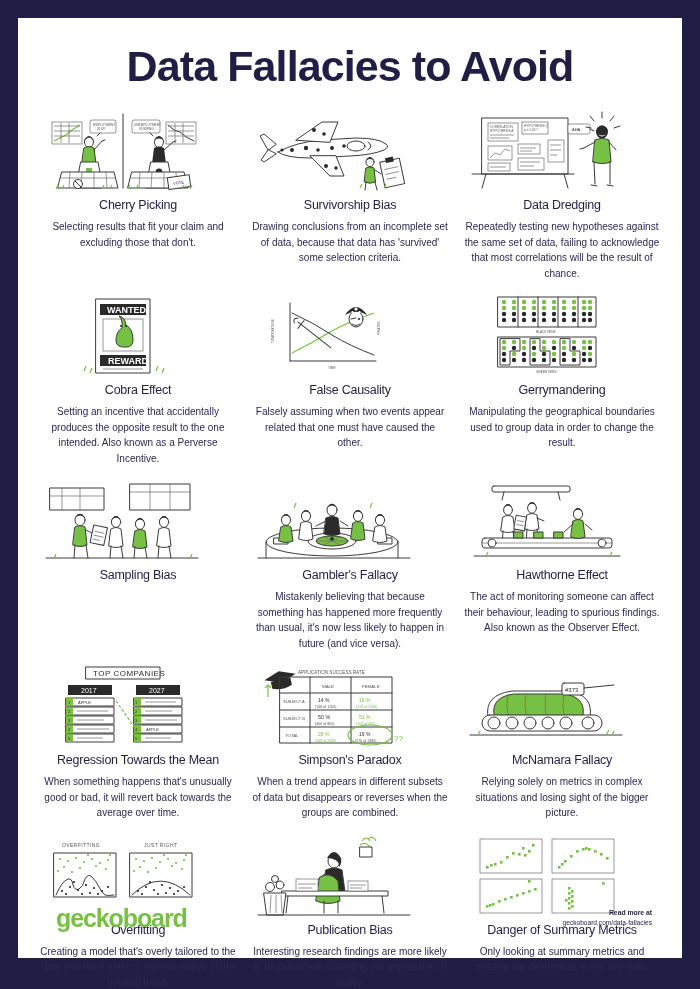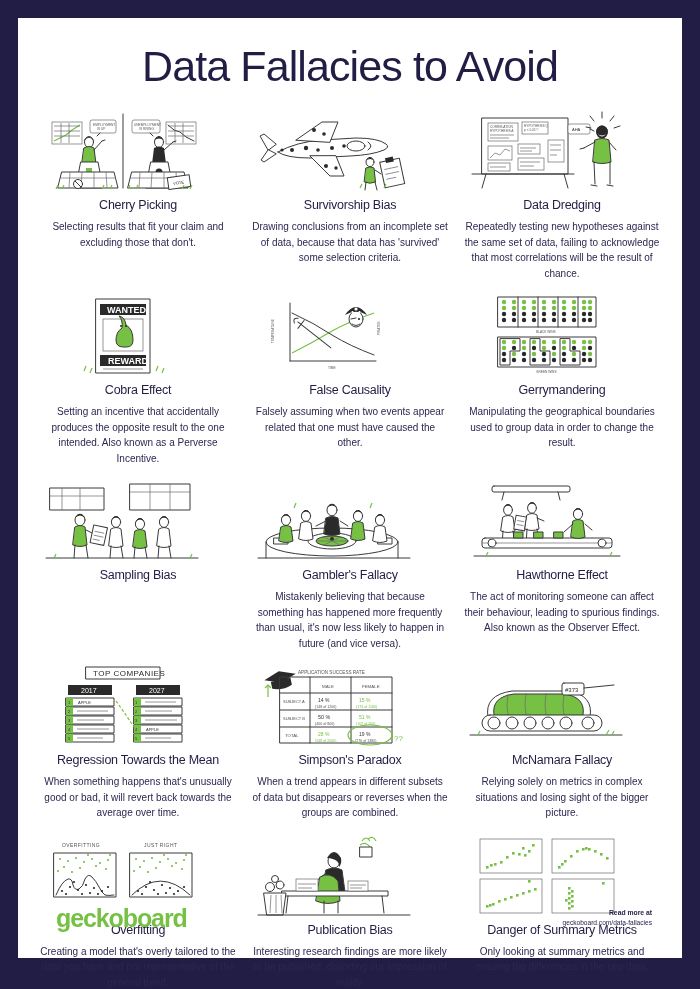--- a/index.html
+++ b/index.html
@@ -11,21 +11,21 @@
   }
   .poster {
     position: absolute;
     left: 18px; top: 18px;
     width: 664px; height: 940px;
     background: #ffffff;
   }
   .poster-title {
     text-align: center;
     font-size: 43px;
-    font-weight: normal;
+    font-weight: bold;
     letter-spacing: -0.9px;
     color: #211d44;
     padding-top: 27px;
     line-height: 1;
   }
   .grid {
     display: grid;
     grid-template-columns: repeat(3, 1fr);
     padding: 18px 14px 0 14px;
     row-gap: 0px;

